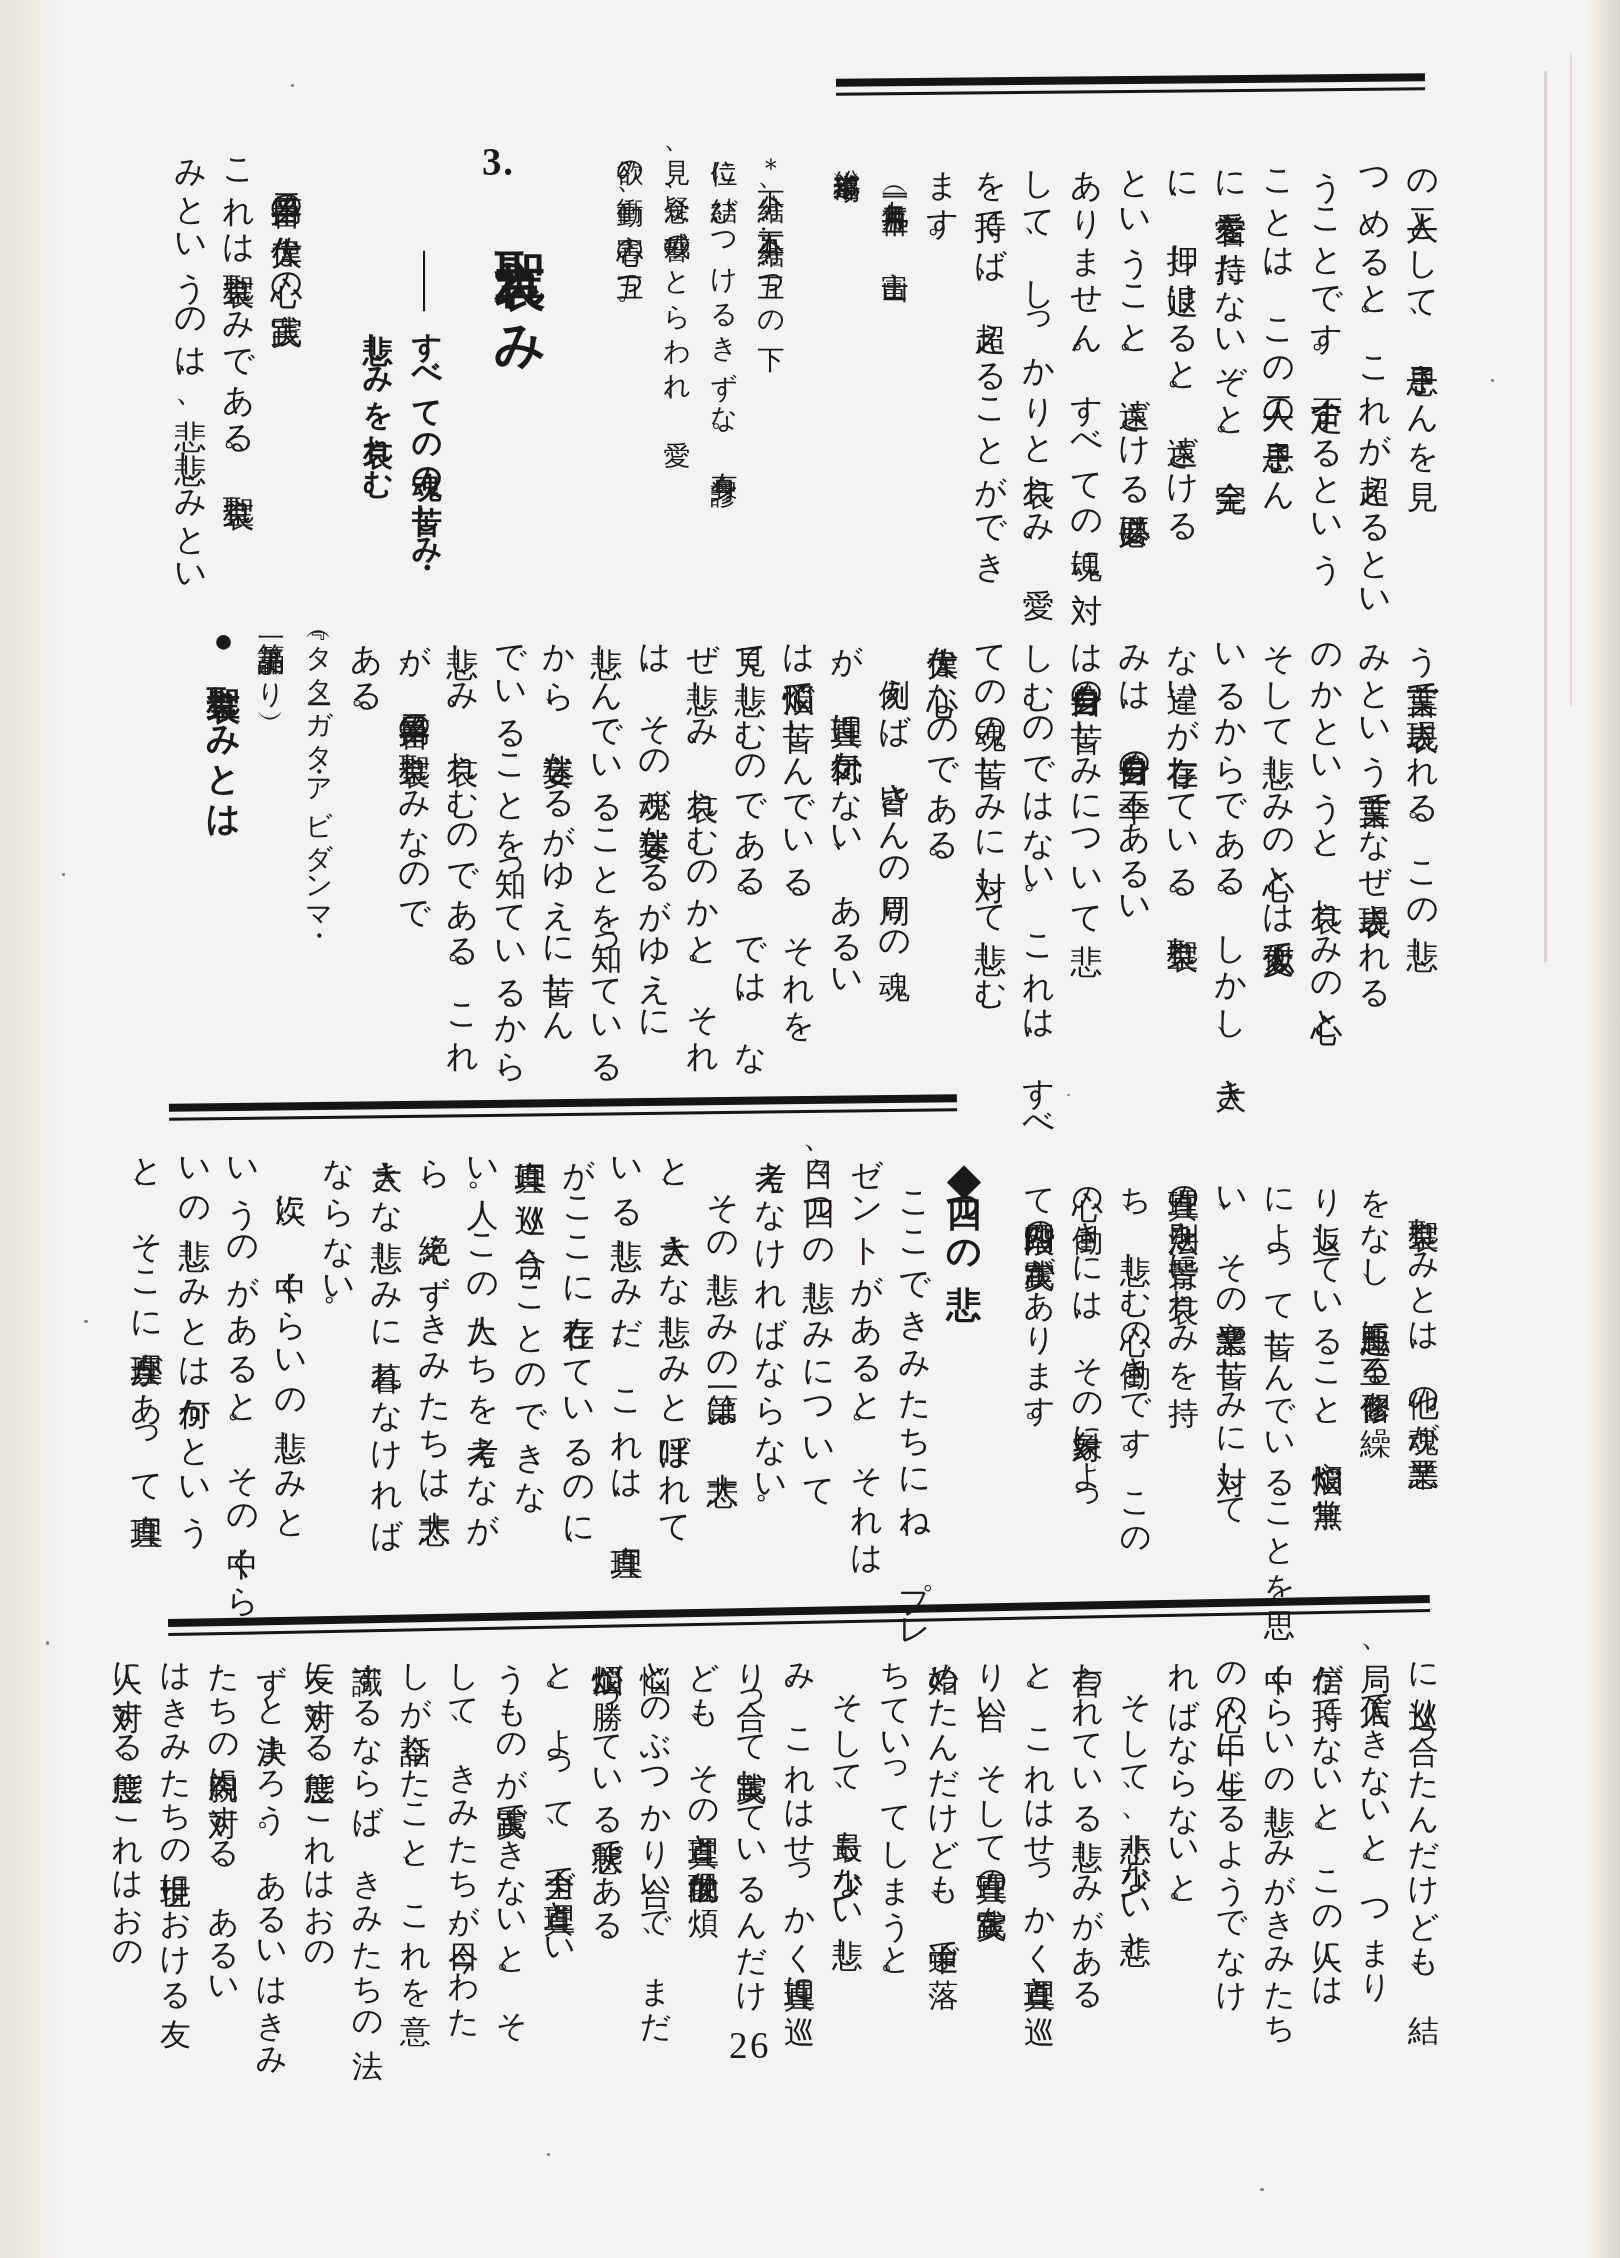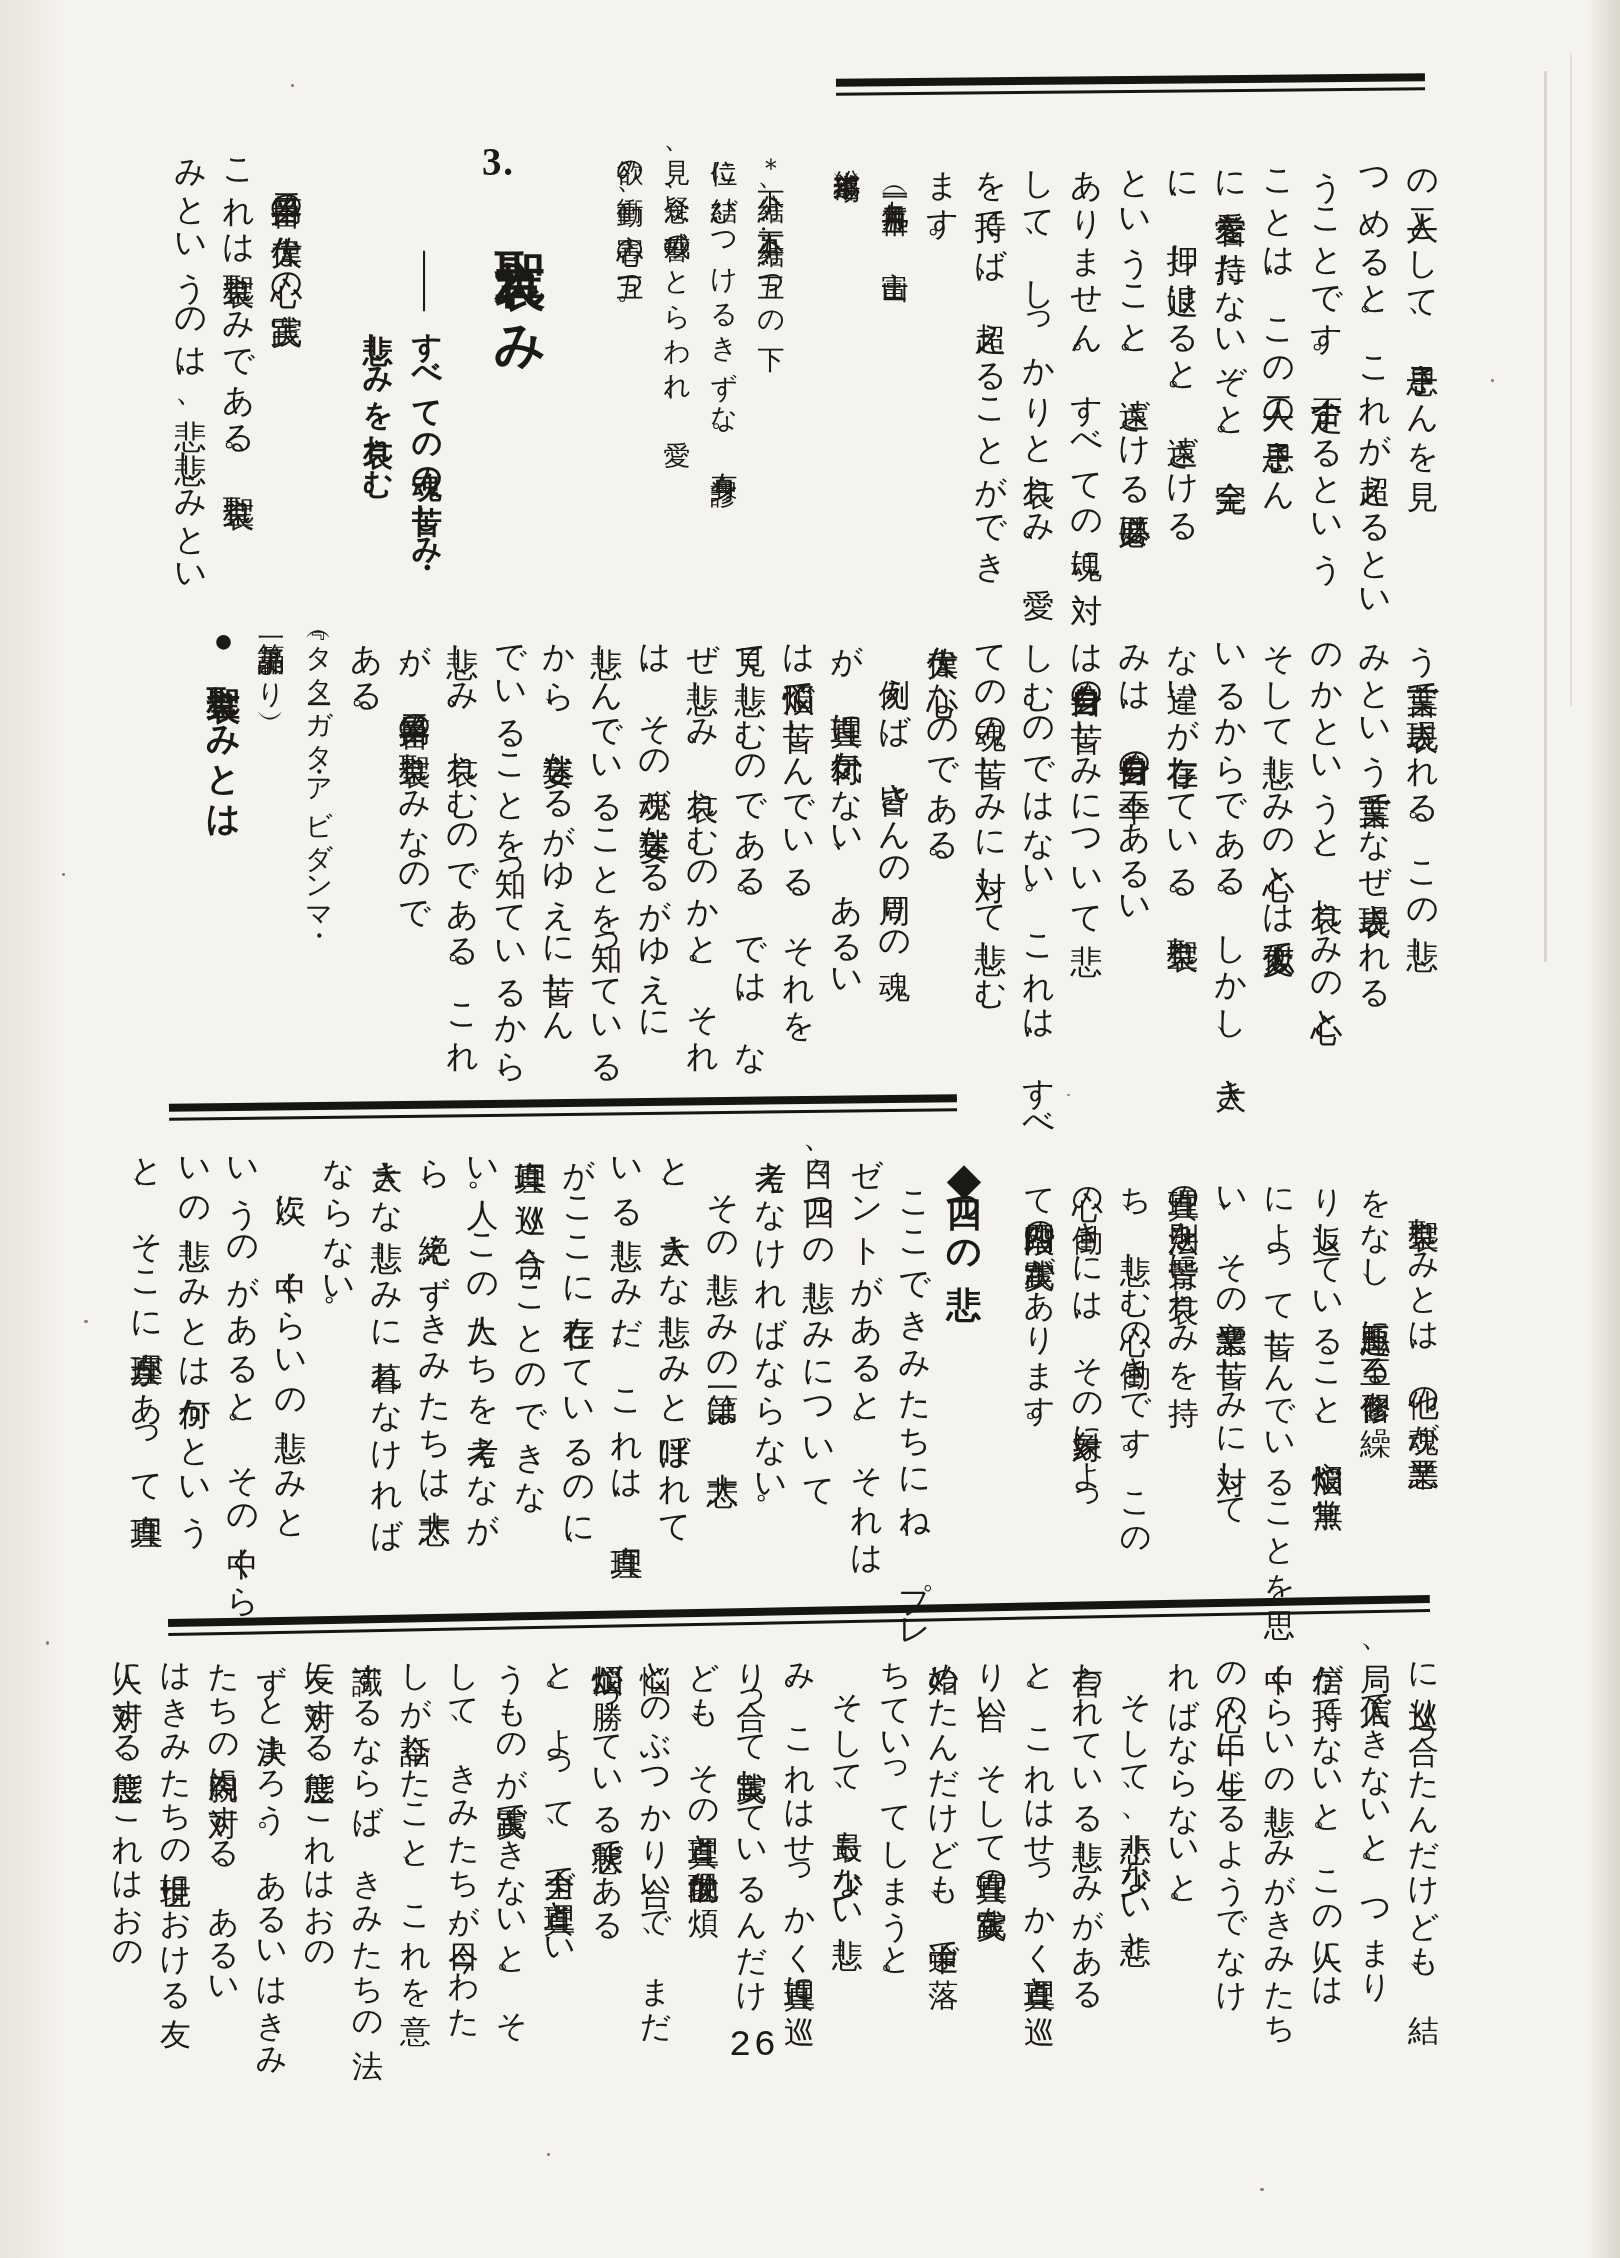--- a/index.html
+++ b/index.html
@@ -36,21 +36,21 @@
 
   
   .hrule { position:absolute; }
   .hrule .thick { height:8px;  background:#17150f; }
   .hrule .thin  { height:2.6px;  background:#17150f; margin-top:6.2px; }
   .ruleA { left:836px; top:76px;  width:589px;  transform:rotate(-0.55deg); }
   .ruleB { left:169px; top:1099px; width:788px; transform:rotate(-0.7deg); }
   .ruleC { left:168px; top:1607px; width:1262px; transform:rotate(-1.1deg); }
 
   .pagenum { position:absolute; left:729px; top:2024px; font-size:37px;
-             font-family:Liberation Mono, monospace; letter-spacing:2.6px; }
+             font-family:Liberation Serif, serif; letter-spacing:2.6px; }
 
   .speck { position:absolute; background:#86827a; border-radius:50%; }
 </style>
 </head>
 <body>
 
 <div class="page">
 
   <div class="edge-shade-left"></div>
   <div class="edge-shade-right"></div>

